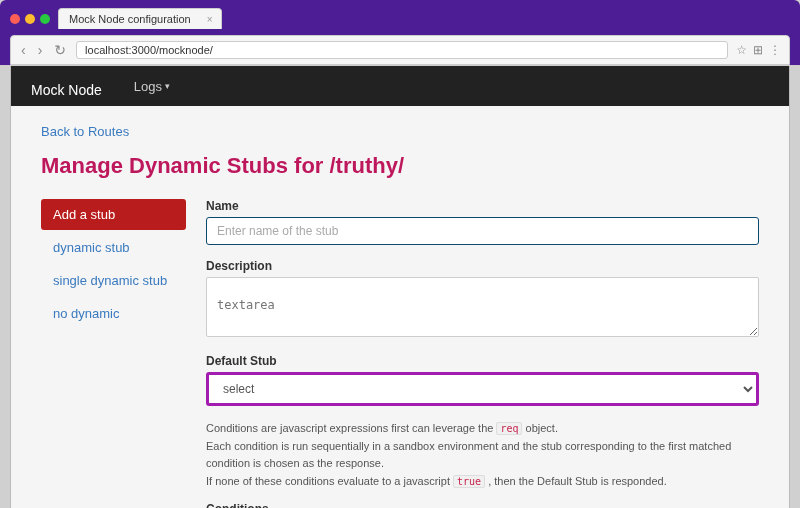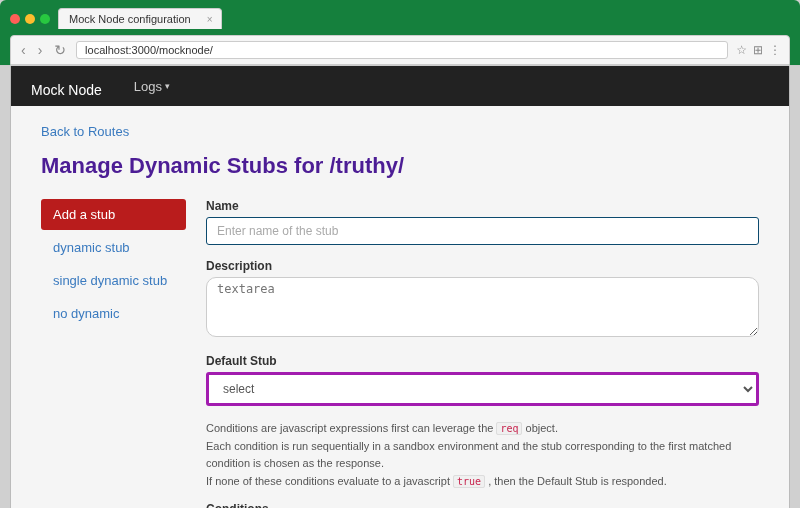--- a/index.html
+++ b/index.html
@@ -1,20 +1,20 @@
 <!DOCTYPE html>
 <html><head>
   <meta charset="utf-8">
   <style>
     * { box-sizing: border-box; margin: 0; padding: 0; }
     body { font-family: -apple-system, BlinkMacSystemFont, 'Segoe UI', sans-serif; background: #d0d0d0; font-size: 13px; }
 
     
     .browser-chrome {
-      background: #15803d;
+      background: #4c1d95;
       border-radius: 6px 6px 0 0;
       padding: 8px 10px 0;
       border-bottom: 1px solid #ccc;
     }
     .browser-controls {
       display: flex; align-items: center; gap: 8px; margin-bottom: 6px;
     }
     .traffic-lights { display: flex; gap: 5px; }
     .tl { width: 10px; height: 10px; border-radius: 50%; }
     .tl-red { background: #ff5f57; }
@@ -62,21 +62,21 @@
       color: #ccc; font-size: 13px; padding: 0 8px;
       display: flex; align-items: center; gap: 3px; cursor: pointer;
     }
     .chevron { font-size: 9px; }
 
     
     .page-content { background: #f5f5f5; padding: 18px 30px 30px; }
 
     .back-link { color: #3a7abf; font-size: 13px; margin-bottom: 14px; display: inline-block; cursor: pointer; }
 
-    .page-title { font-size: 22px; font-weight: 600; color: #4c1d95; margin-bottom: 20px; }
+    .page-title { font-size: 22px; font-weight: 600; color: #be185d; margin-bottom: 20px; }
 
     .main-layout { display: flex; gap: 20px; }
 
     
     .sidebar { width: 145px; flex-shrink: 0; }
     .sidebar-item {
       padding: 8px 12px; font-size: 13px; cursor: pointer;
       border-radius: 3px; margin-bottom: 2px;
     }
     .sidebar-item.active { background: #b91c1c; color: white; }
@@ -87,22 +87,22 @@
 
     .form-group { margin-bottom: 14px; }
     .form-label { font-size: 12px; font-weight: 600; color: #333; margin-bottom: 4px; display: block; }
     .form-input {
       width: 100%; border: 1px solid #0c4a6e; border-radius: 3px;
       padding: 6px 10px; font-size: 12px; color: #666;
       background: white;
     }
     .form-input::placeholder { color: #aaa; }
     .form-textarea {
-      width: 100%; border: 1px solid #ccc; border-radius: 10px;
-      padding: 4px 10px; font-size: 12px; color: #aaa;
+      width: 100%; border: 1px solid #ccc; border-radius: 2px;
+      padding: 20px 10px; font-size: 12px; color: #aaa;
       background: white; resize: vertical; height: 60px;
     }
     .form-select {
       width: 100%; border: 3px solid #a21caf; border-radius: 3px;
       padding: 6px 10px; font-size: 12px; color: #555;
       background: white; appearance: auto; cursor: pointer;
     }
 
     .info-text { font-size: 11px; color: #555; line-height: 1.6; margin-bottom: 12px; }
     .info-text .code-inline {

